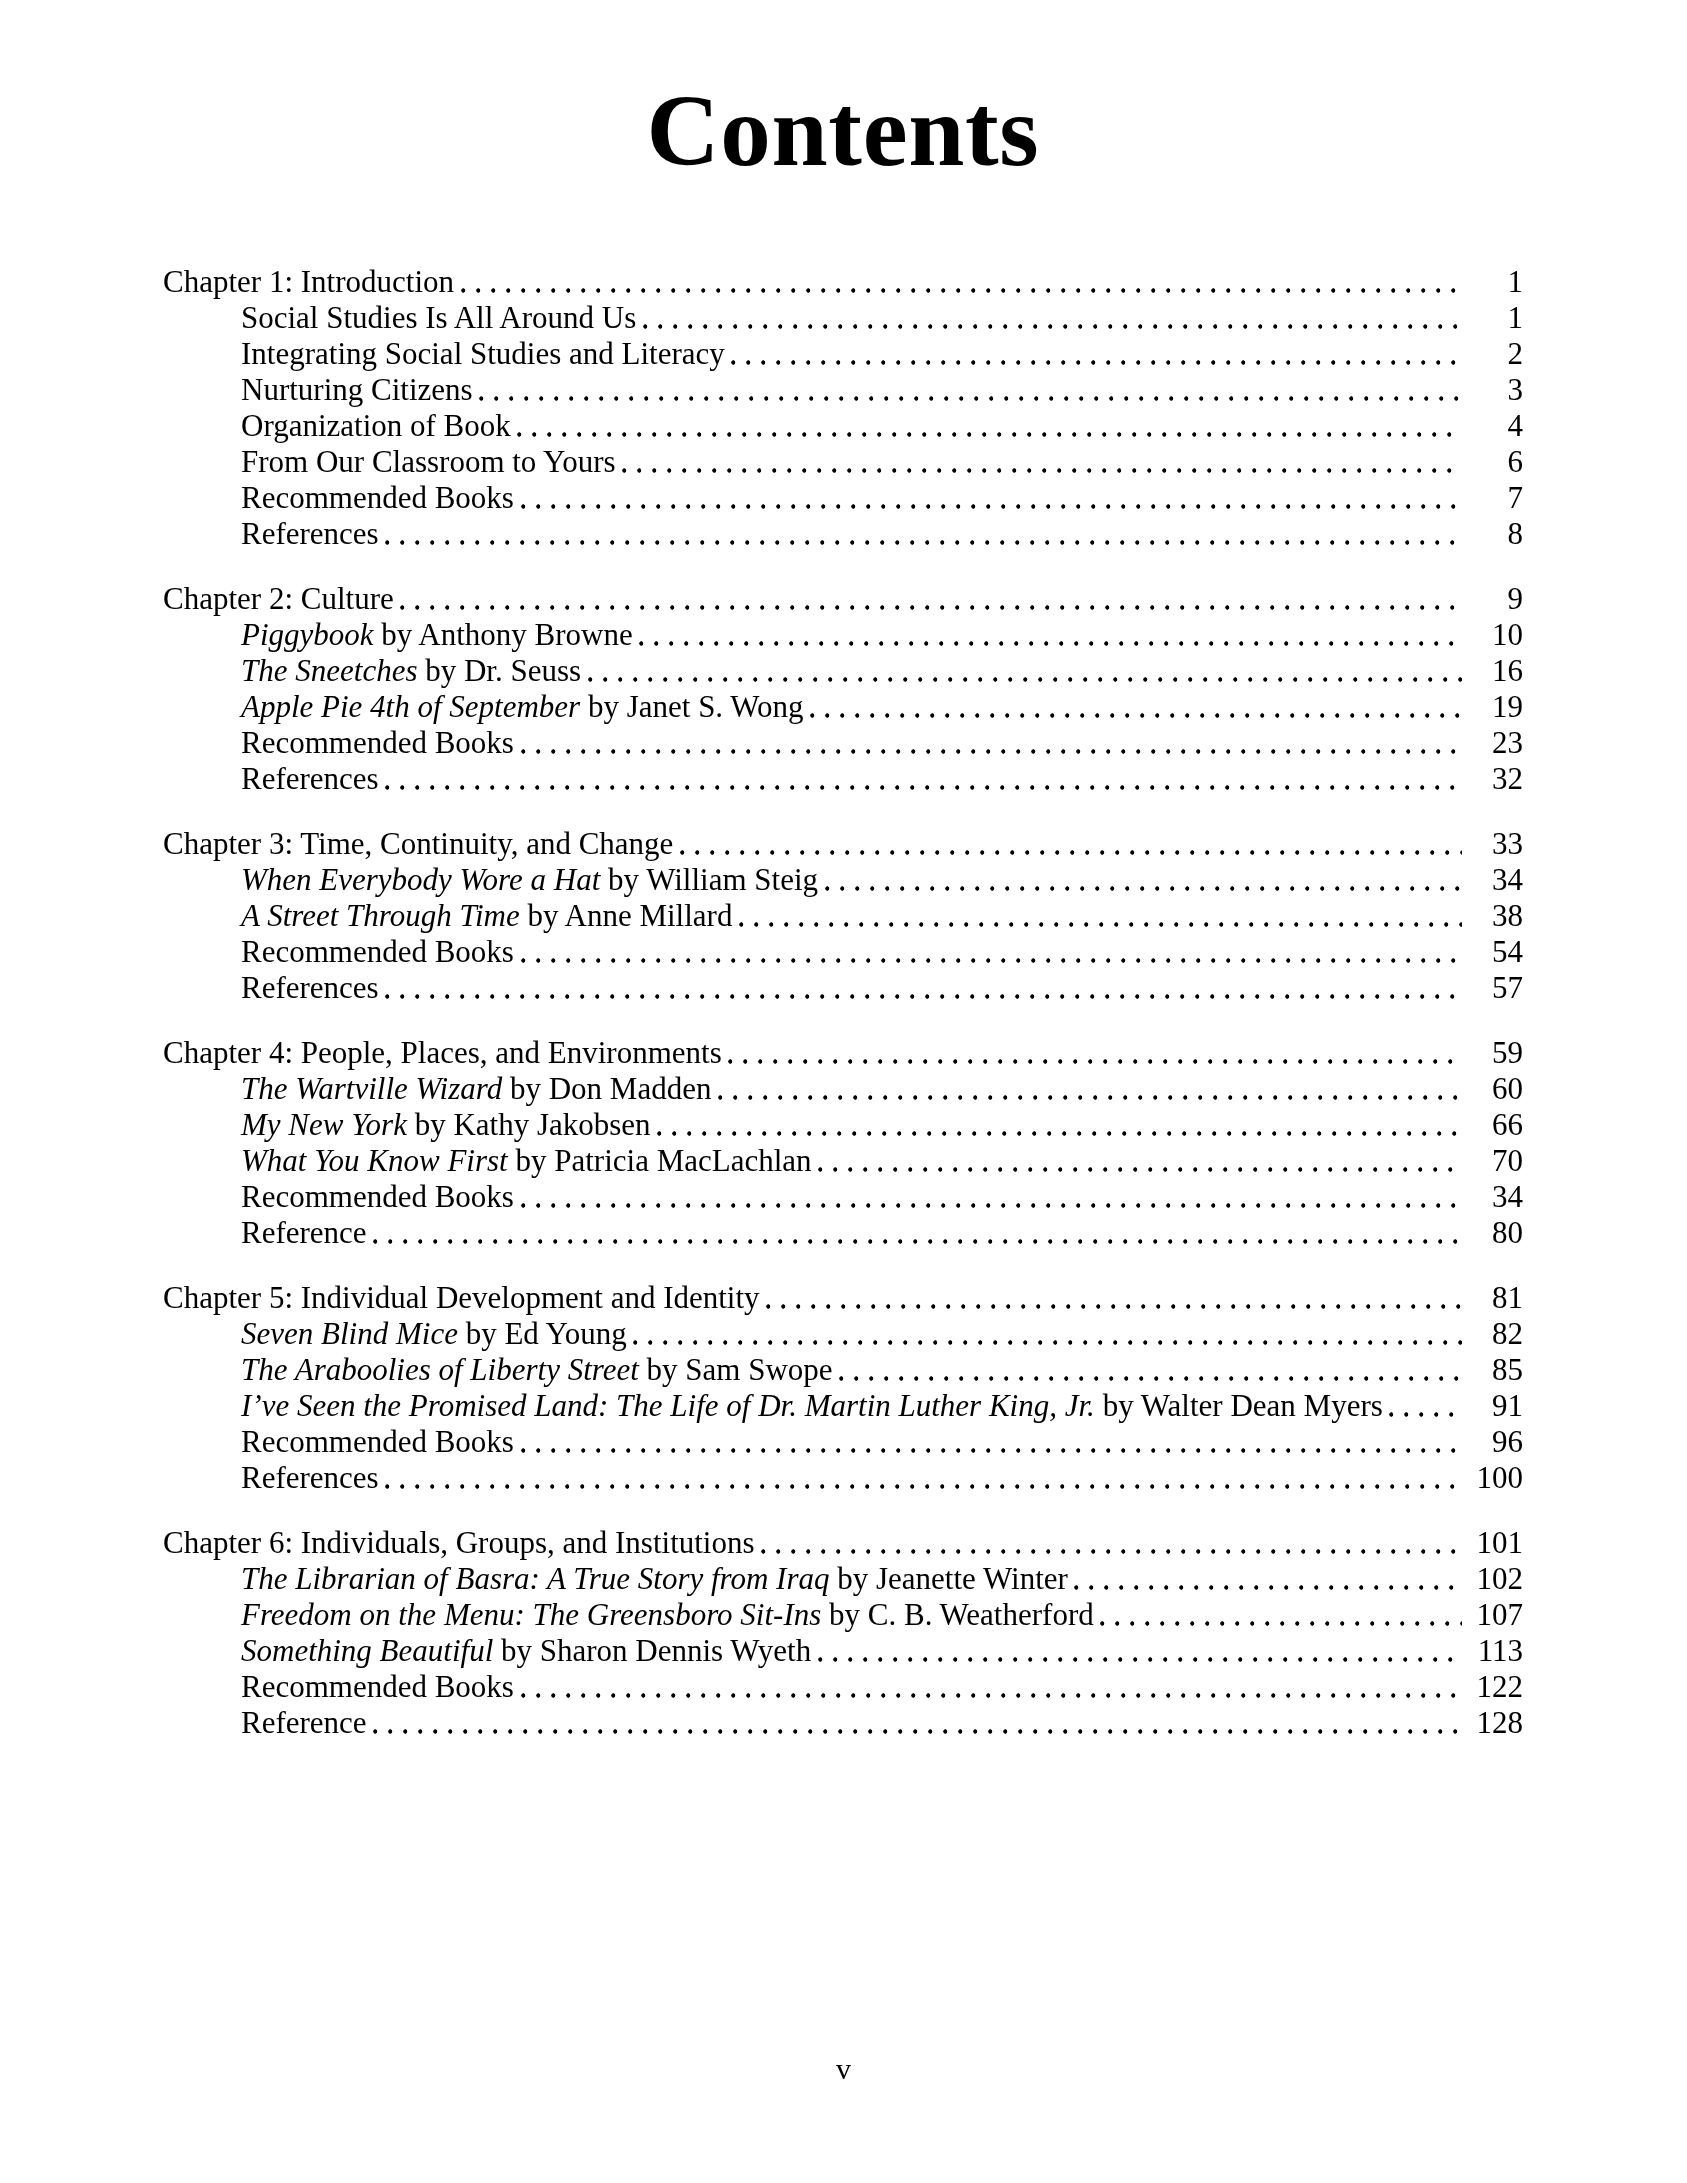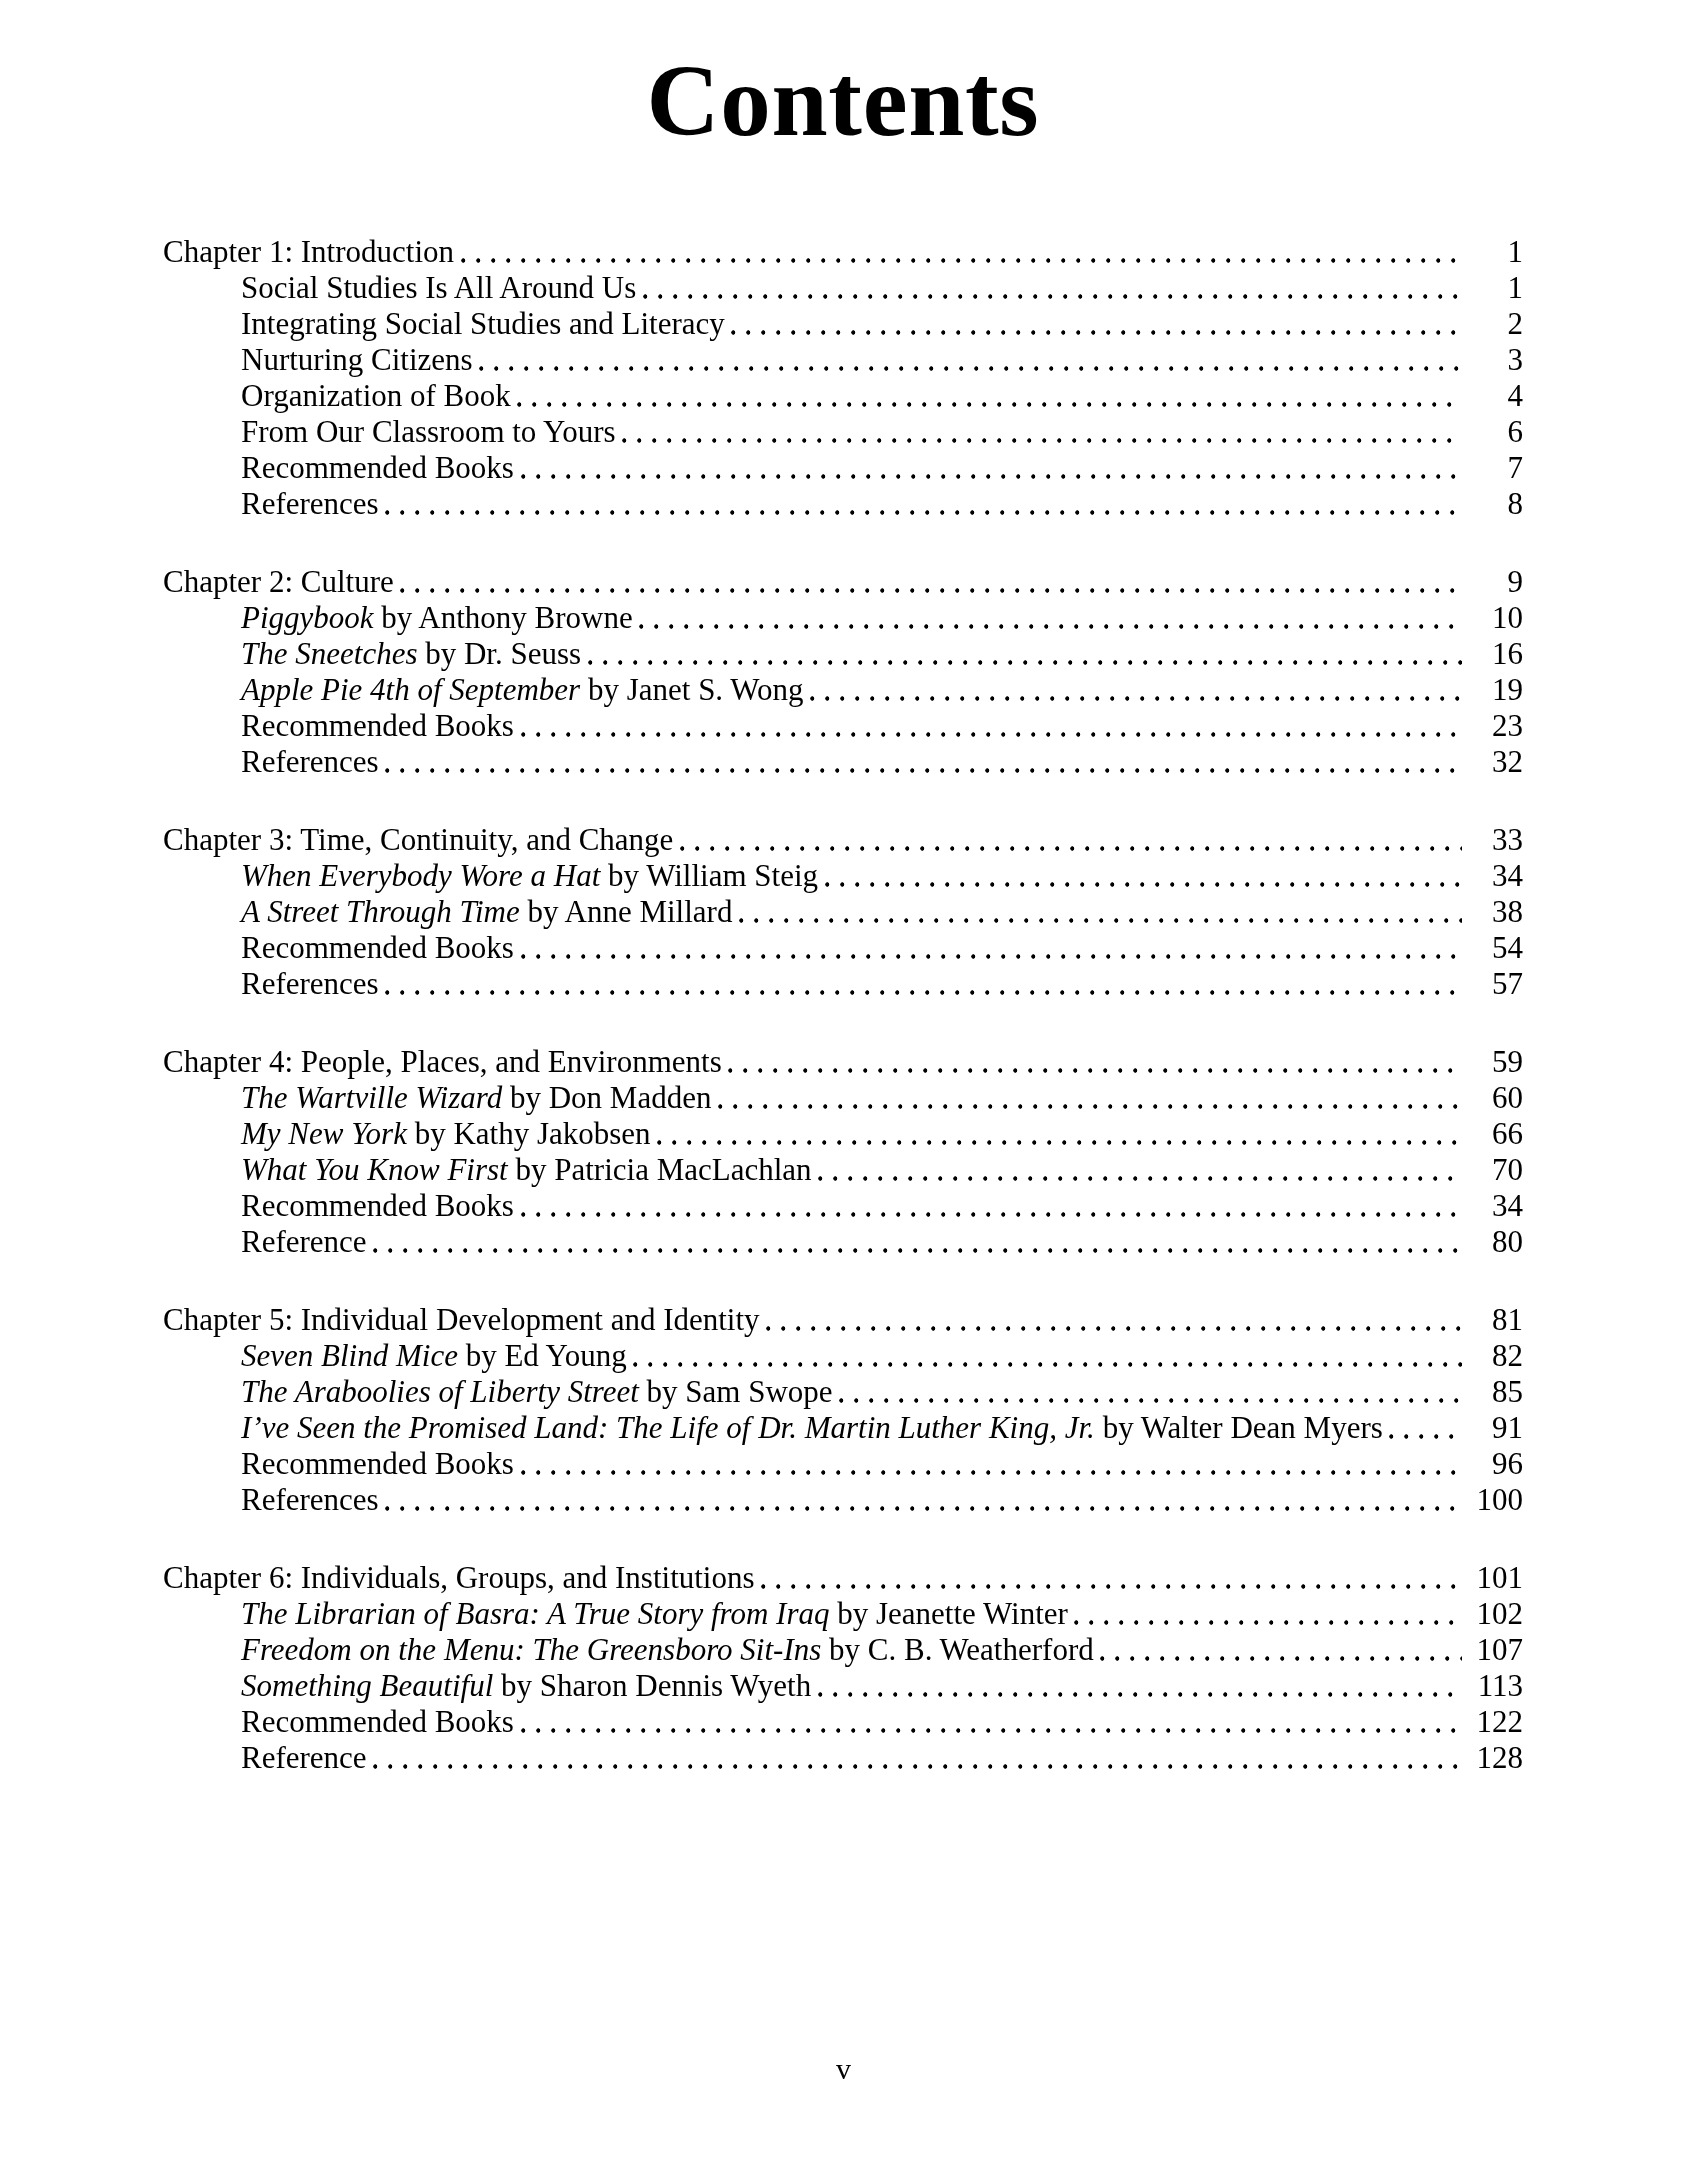--- a/index.html
+++ b/index.html
@@ -14,34 +14,34 @@
     background: #ffffff;
     color: #000000;
     font-family: "Liberation Serif", serif;
     overflow: hidden;
   }
   .content {
     padding: 0 164px 0 163px; 
   }
   .doc-title {
     margin: 0;
-    padding-top: 51px;
+    padding-top: 81px;
     text-align: center;
     font-size: 101px;
     line-height: 1.0;
     font-weight: bold;
     letter-spacing: 0.7px;
   }
   .toc {
     margin-top: 82px;
     font-size: 31px;
     line-height: 36px;
   }
   .chapter-block {
-    margin-top: 42px;
+    margin-top: 29px;
   }
   .chapter-block:first-child {
     margin-top: 0;
   }
   .toc-row {
     display: flex;
     align-items: flex-end;
   }
   .toc-row.entry {
     padding-left: 78px;

